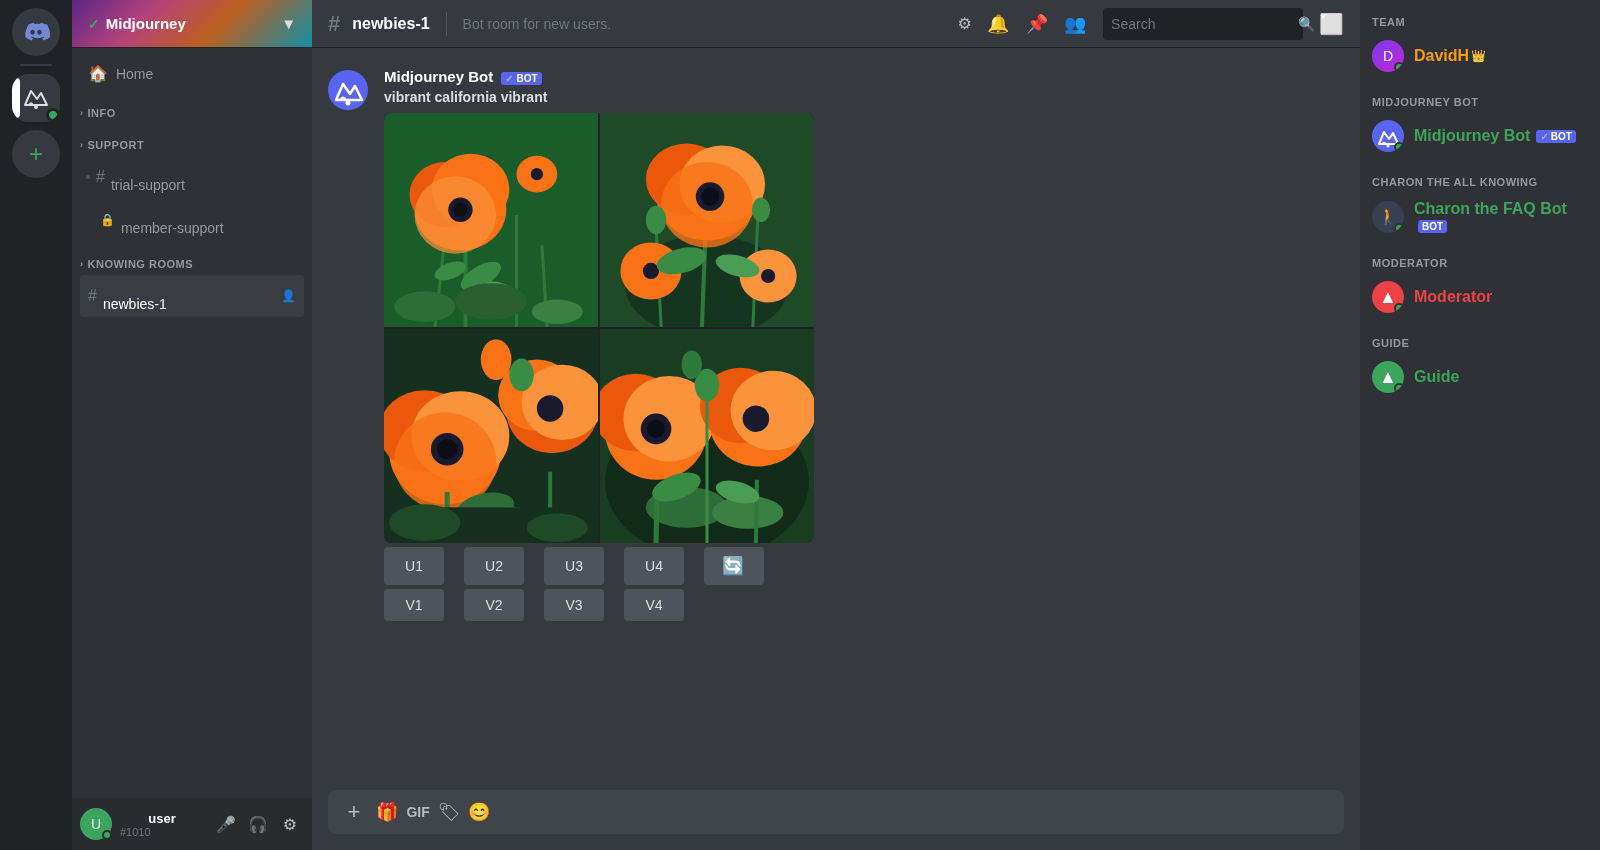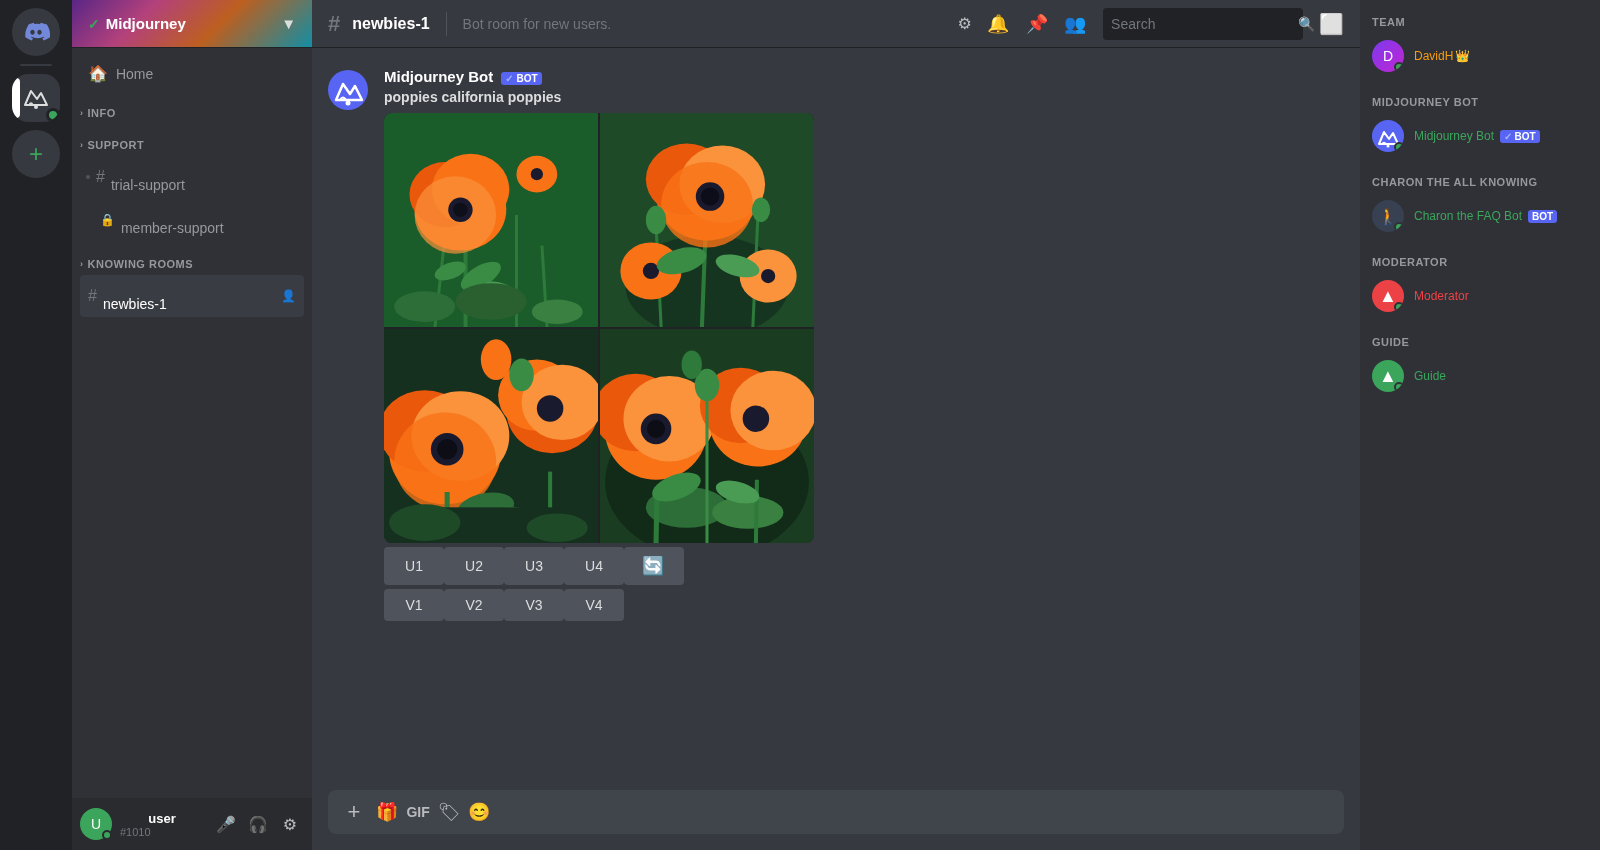--- a/index.html
+++ b/index.html
@@ -123,21 +123,21 @@
       gap: 2px; background: #202225;
     }
     .grid-cell {
       overflow: hidden; position: relative;
     }
 
     
     .poppy-svg { width: 100%; height: 100%; }
 
     
-    .action-row { display: flex; gap: 0; margin-top: 4px; flex-wrap: wrap; }
+    .action-row { display: flex; gap: 20px; margin-top: 4px; flex-wrap: wrap; }
     .action-btn {
       background: #4f545c; color: #dcddde; border: none; border-radius: 4px;
       padding: 8px 16px; font-size: 14px; font-weight: 500; cursor: pointer;
       min-width: 60px; display: flex; align-items: center; justify-content: center;
     }
     .action-btn.refresh { background: #4f545c; padding: 8px 12px; }
     .refresh-icon { font-size: 18px; color: #00b0f4; }
 
     
     .chat-input-area { padding: 0 16px 16px; flex-shrink: 0; }
@@ -158,21 +158,21 @@
       flex-shrink: 0;
       overflow-y: auto;
       padding: 16px 12px;
     }
     #right-sidebar::-webkit-scrollbar { width: 4px; }
     #right-sidebar::-webkit-scrollbar-thumb { background: #202225; border-radius: 2px; }
     .sidebar-section { margin-bottom: 20px; }
     .sidebar-section-title { font-size: 11px; font-weight: 700; color: #96989d; letter-spacing: 0.5px; margin-bottom: 8px; text-transform: uppercase; }
     .sidebar-member { display: flex; align-items: center; gap: 10px; padding: 4px 0; cursor: pointer; }
     .member-avatar { width: 32px; height: 32px; border-radius: 50%; display: flex; align-items: center; justify-content: center; font-size: 16px; flex-shrink: 0; overflow: hidden; position: relative; }
-    .member-name { font-size: 12px; font-weight: 400; }
+    .member-name { font-size: 16px; font-weight: 700; }
     .member-badge { font-size: 10px; font-weight: 700; padding: 1px 4px; border-radius: 3px; display: inline-flex; align-items: center; gap: 2px; margin-left: 4px; }
     .badge-blue { background: #5865f2; color: white; }
     .member-name-row { display: flex; align-items: center; flex-wrap: wrap; gap: 2px; }
     .online-indicator { position: absolute; bottom: 0; right: 0; width: 10px; height: 10px; border-radius: 50%; border: 2px solid #2f3136; }
     .online { background: #3ba55c; }
     .moderator-color { color: #ed4245; }
     .guide-color { color: #3ba55c; }
     .bot-color { color: #3ba55c; }
   </style>
 </head>
@@ -299,21 +299,21 @@
         </svg>
       </div>
       <div class="message-content">
         <div class="message-header">
           <span class="message-author">Midjourney Bot</span>
           <span class="bot-badge">
             <span style="color:#a5b4fc;">✓</span>
             <span>BOT</span>
           </span>
         </div>
-        <div class="message-text">poppies california poppies</div>
+        <div class="message-text">vibrant california vibrant</div>
 
         <div class="image-grid">
 
           <div class="grid-cell">
             <svg class="poppy-svg" viewBox="0 0 210 210" xmlns="http://www.w3.org/2000/svg">
               <rect width="210" height="210" fill="#1a5c2a"></rect>
 
               <line x1="80" y1="210" x2="80" y2="90" stroke="#2d7a3a" stroke-width="4"></line>
               <line x1="130" y1="210" x2="130" y2="100" stroke="#2d7a3a" stroke-width="3"></line>
               <line x1="50" y1="210" x2="60" y2="120" stroke="#2d7a3a" stroke-width="3"></line>

